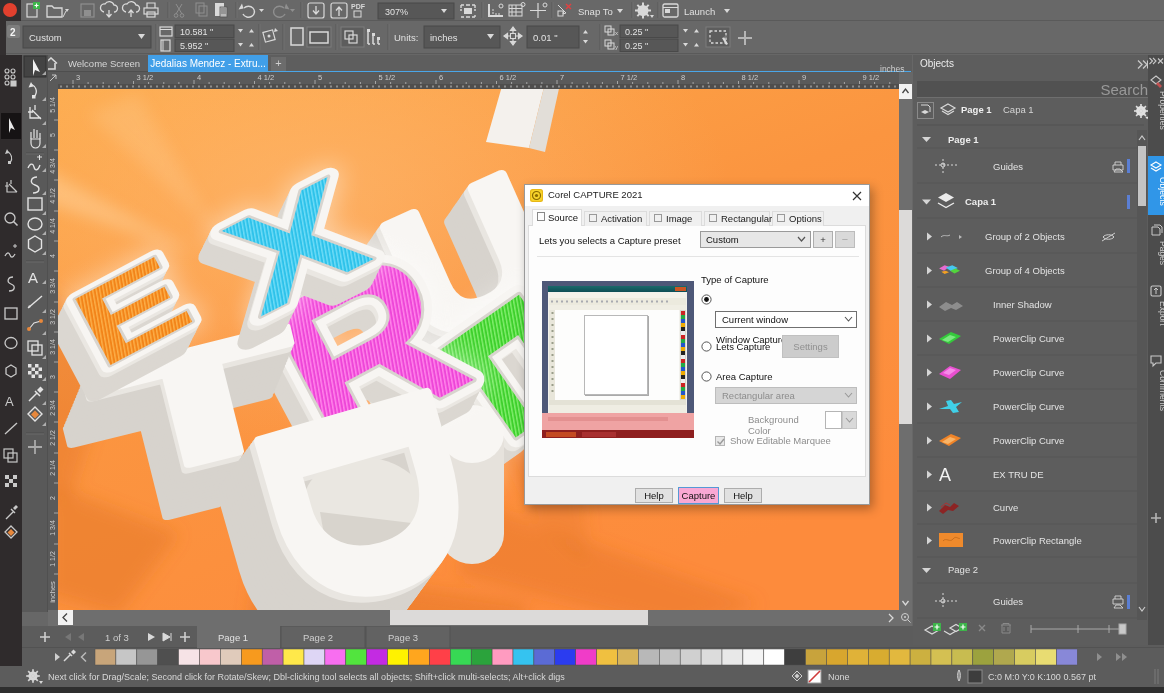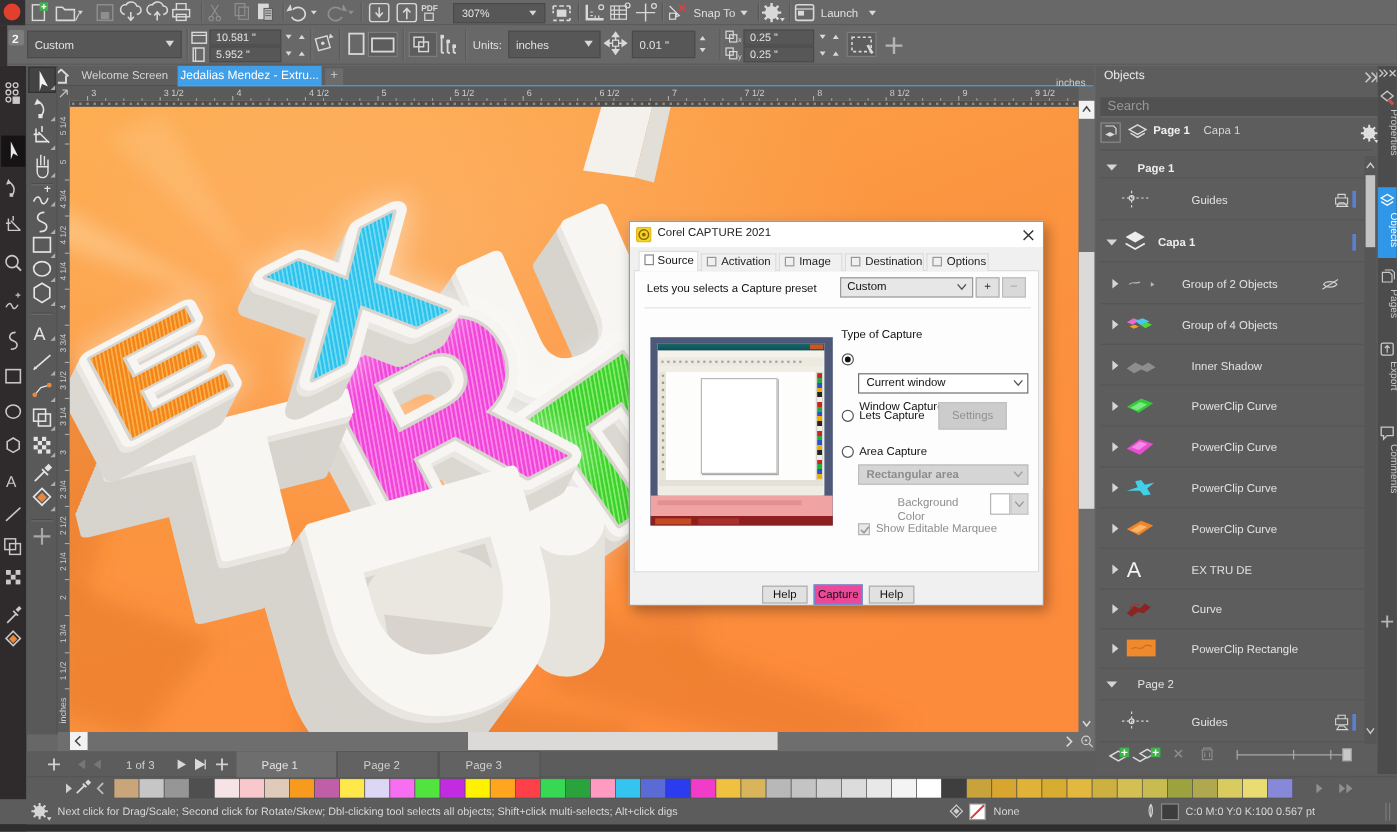--- a/index.html
+++ b/index.html
@@ -1244,21 +1244,21 @@
 <text x="988" y="13.5" font-size="9" fill="#d8d8d8">C:0 M:0 Y:0 K:100  0.567 pt</text>
 <line x1="1155" y1="3" x2="1155" y2="18" stroke="#7a7a7a"></line>
       <line x1="1158" y1="3" x2="1158" y2="18" stroke="#7a7a7a"></line>
 </svg>
 <div class="abs" style="left:913px;top:55px;width:235px;height:590px;background:#5d5d5d;"></div>
     <div class="abs" style="left:920px;top:58px;width:80px;height:14px;color:#ececec;font-size:10px;">Objects</div>
     <svg class="abs" style="left:1136px;top:59px" width="14" height="11">
       <path d="M2 1.5l4 4-4 4M7 1.5l4 4-4 4" fill="none" stroke="#c9c9c9" stroke-width="1.3"></path>
       <line x1="11.5" y1="1.5" x2="11.5" y2="9.5" stroke="#c9c9c9"></line>
     </svg>
-    <div class="abs" style="left:917px;top:81px;width:231px;height:17px;background:#515151;border-bottom:1px solid #6e6e6e;color:#999;font-size:11px;line-height:17px;padding-left:6px;">Search</div>
+    <div class="abs" style="left:917px;top:81px;width:231px;height:17px;background:#515151;border-bottom:1px solid #6e6e6e;color:#999;font-size:15px;line-height:17px;padding-left:6px;text-align:right;">Search</div>
     <div class="abs" style="left:917px;top:102px;width:17px;height:17px;border:1px solid #8a8a8a;"></div>
     <svg class="abs" style="left:919px;top:104px" width="13" height="13" viewBox="0 0 13 13">
       <path d="M2 1h7l2 2v5" fill="none" stroke="#d9d9d9"></path>
       <path d="M2 8l4-2 4 2-4 2z" fill="#d9d9d9"></path>
     </svg>
     <svg class="abs" style="left:939px;top:103px" width="18" height="15" viewBox="0 0 18 15">
       <path d="M9 1l7 4-7 4-7-4z" fill="none" stroke="#d9d9d9" stroke-width="1.2"></path>
       <path d="M3 8l6 3.5L15 8" fill="none" stroke="#d9d9d9" stroke-width="1.2"></path>
     </svg>
     <div class="abs" style="left:961px;top:104px;width:50px;height:13px;color:#f0f0f0;font-size:9.5px;font-weight:bold;">Page 1</div>
@@ -1439,21 +1439,21 @@
         <div class="abs" style="left:124px;top:26px;width:53px;height:15px;background:#f0f0f0;border:1px solid #dcdcdc;border-bottom:none;"></div>
         <div class="abs" style="left:179px;top:26px;width:66px;height:15px;background:#f0f0f0;border:1px solid #dcdcdc;border-bottom:none;"></div>
         <div class="abs" style="left:247px;top:26px;width:52px;height:15px;background:#f0f0f0;border:1px solid #dcdcdc;border-bottom:none;"></div>
         <div class="abs" style="left:12px;top:27px;width:8px;height:9px;border:1px solid #888;"></div>
         <div class="abs" style="left:23px;top:27px;width:40px;height:12px;color:#111;">Source</div>
         <div class="abs" style="left:64px;top:29px;width:8px;height:8px;border:1px solid #999;"></div>
         <div class="abs" style="left:76px;top:28px;width:46px;height:12px;color:#222;">Activation</div>
         <div class="abs" style="left:129px;top:29px;width:8px;height:8px;border:1px solid #999;"></div>
         <div class="abs" style="left:141px;top:28px;width:34px;height:12px;color:#222;">Image</div>
         <div class="abs" style="left:184px;top:29px;width:8px;height:8px;border:1px solid #999;"></div>
-        <div class="abs" style="left:196px;top:28px;width:50px;height:12px;color:#222;">Destination</div>
+        <div class="abs" style="left:196px;top:28px;width:50px;height:12px;color:#222;">Rectangular</div>
         <div class="abs" style="left:252px;top:29px;width:8px;height:8px;border:1px solid #999;"></div>
         <div class="abs" style="left:264px;top:28px;width:36px;height:12px;color:#222;">Options</div>
         <div class="abs" style="left:14px;top:50px;width:165px;height:12px;color:#111;">Lets you selects a Capture preset</div>
         <div class="abs" style="left:175px;top:46px;width:111px;height:17px;background:#e7e7e7;border:1px solid #9a9a9a;line-height:15px;padding-left:5px;color:#111;">Custom</div>
         <svg class="abs" style="left:272px;top:51px" width="9" height="7">
           <path d="M1 1l3.5 4L8 1" fill="none" stroke="#555" stroke-width="1.2"></path>
         </svg>
         <div class="abs" style="left:288px;top:46px;width:20px;height:17px;background:#e1e1e1;border:1px solid #adadad;text-align:center;line-height:15px;color:#333;">+</div>
         <div class="abs" style="left:310px;top:46px;width:20px;height:17px;background:#d9d9d9;border:1px solid #bcbcbc;text-align:center;line-height:14px;color:#9a9a9a;">–</div>
         <div class="abs" style="left:12px;top:71px;width:322px;height:1px;background:#e4e4e4;"></div>
@@ -1531,32 +1531,32 @@
         </svg>
         <svg class="abs" style="left:176px;top:156px" width="11" height="11">
           <circle cx="5.5" cy="5.5" r="4.6" fill="#fff" stroke="#555" stroke-width="1"></circle>
         </svg>
         <div class="abs" style="left:191px;top:156px;width:80px;height:12px;color:#111;">Lets Capture</div>
         <div class="abs" style="left:257px;top:150px;width:57px;height:23px;background:#cccccc;border:1px solid #c0c0c0;text-align:center;line-height:21px;color:#909090;">Settings</div>
         <svg class="abs" style="left:176px;top:186px" width="11" height="11">
           <circle cx="5.5" cy="5.5" r="4.6" fill="#fff" stroke="#555" stroke-width="1"></circle>
         </svg>
         <div class="abs" style="left:191px;top:186px;width:80px;height:12px;color:#111;">Area Capture</div>
-        <div class="abs" style="left:190px;top:202px;width:142px;height:17px;background:#d5d5d5;border:1px solid #bdbdbd;line-height:15px;padding-left:6px;color:#8d8d8d;font-weight:bold;">Rectangular area</div>
+        <div class="abs" style="left:190px;top:202px;width:142px;height:17px;background:#d5d5d5;border:1px solid #bdbdbd;line-height:15px;padding-left:6px;color:#8d8d8d;">Rectangular area</div>
         <svg class="abs" style="left:319px;top:207px" width="9" height="7">
           <path d="M1 1l3.5 4L8 1" fill="none" stroke="#9a9a9a" stroke-width="1.1"></path>
         </svg>
         <div class="abs" style="left:190px;top:229px;width:90px;height:12px;color:#8d8d8d;padding-left:33px;">Background Color</div>
         <div class="abs" style="left:300px;top:226px;width:17px;height:18px;background:#fff;border:1px solid #b5b5b5;"></div>
         <div class="abs" style="left:317px;top:226px;width:15px;height:18px;background:#d9d9d9;border:1px solid #c5c5c5;"></div>
         <svg class="abs" style="left:320px;top:232px" width="9" height="7">
           <path d="M1 1l3.5 4L8 1" fill="none" stroke="#9a9a9a" stroke-width="1.1"></path>
         </svg>
         <div class="abs" style="left:190px;top:251px;width:10px;height:10px;background:#e8e8e8;border:1px solid #b5b5b5;"></div>
         <svg class="abs" style="left:191px;top:252px" width="9" height="9">
           <path d="M1.5 4.5l2.5 2.5 4-5" fill="none" stroke="#9a9a9a" stroke-width="1.4"></path>
         </svg>
         <div class="abs" style="left:205px;top:250px;width:120px;height:12px;color:#8d8d8d;">Show Editable Marquee</div>
         <div class="abs" style="left:110px;top:303px;width:38px;height:15px;background:#e1e1e1;border:1px solid #adadad;text-align:center;line-height:13px;color:#111;">Help</div>
-        <div class="abs" style="left:153px;top:302px;width:41px;height:17px;background:#ec4899;border:1px solid #5599d6;text-align:center;line-height:15px;color:#111;">Capture</div>
+        <div class="abs" style="left:153px;top:302px;width:41px;height:17px;background:#f9a8d4;border:1px solid #5599d6;text-align:center;line-height:15px;color:#111;">Capture</div>
         <div class="abs" style="left:199px;top:303px;width:38px;height:15px;background:#e1e1e1;border:1px solid #adadad;text-align:center;line-height:13px;color:#111;">Help</div>
       </div>
     </div>
 </div>
 </body></html>

